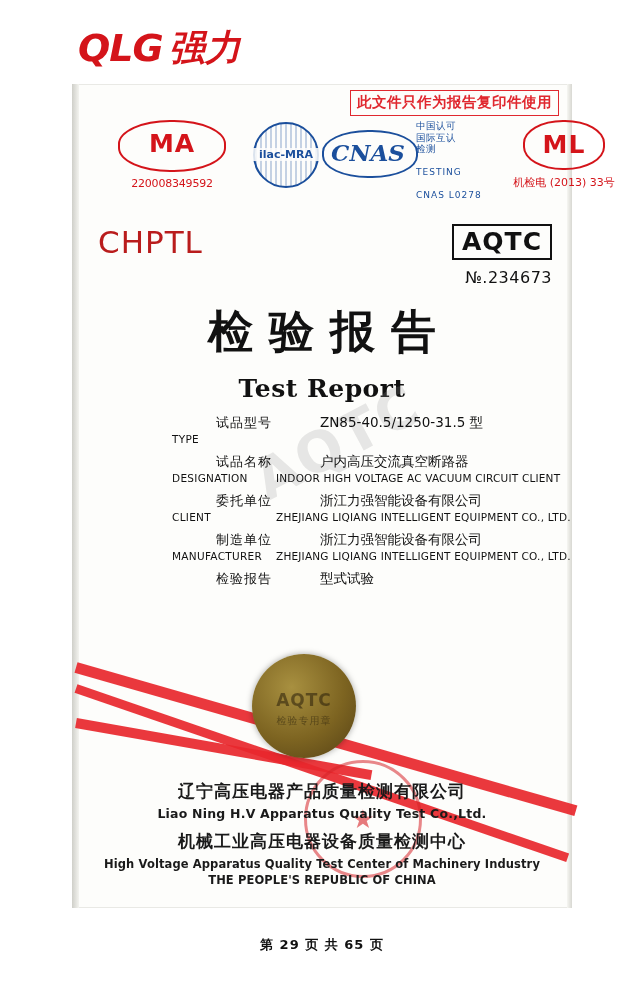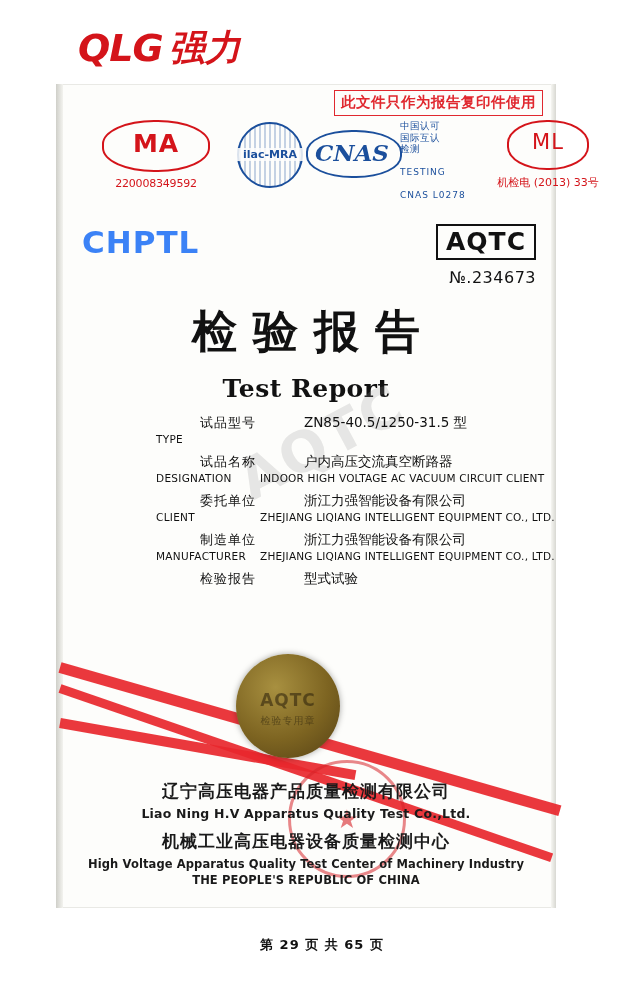--- a/index.html
+++ b/index.html
@@ -41,21 +41,21 @@
     font-style: italic;
     font-size: 36px;
     color: #d4141a;
     margin-left: 6px;
     line-height: 1;
   }
 
   
   .scan-page {
     position: absolute;
-    left: 56px;
+    left: 72px;
     top: 84px;
     width: 500px;
     height: 824px;
     background: #fdfdfb;
     box-shadow: 0 0 0 1px #e9e9e5 inset;
   }
   .scan-edge-left {
     position: absolute;
     left: 0; top: 0; bottom: 0;
     width: 7px;
@@ -213,40 +213,40 @@
     border: 2.5px solid #d4141a;
     border-radius: 40px / 23px;
     margin: 0 auto;
     position: relative;
   }
   .ml-text {
     position: absolute;
     left: 0; right: 0; top: 8px;
     color: #d4141a;
     font-family: "DejaVu Sans", sans-serif;
-    font-weight: normal;
-    font-size: 21px;
+    font-weight: bold;
+    font-size: 25px;
     letter-spacing: 1px;
   }
   .ml-sub {
     color: #d4141a;
     font-family: "DejaVu Sans", sans-serif;
     font-size: 11px;
     margin-top: 5px;
     white-space: nowrap;
   }
 
   
   .chptl {
     position: absolute;
     left: 26px;
     top: 140px;
-    color: #3b82f6;
-    font-family: "DejaVu Sans", sans-serif;
-    font-weight: bold;
+    color: #b91c1c;
+    font-family: "DejaVu Sans", sans-serif;
+    font-weight: normal;
     font-size: 31px;
     letter-spacing: 1px;
   }
   .aqtc-box {
     position: absolute;
     right: 20px;
     top: 140px;
     text-align: right;
   }
   .aqtc-logo {

